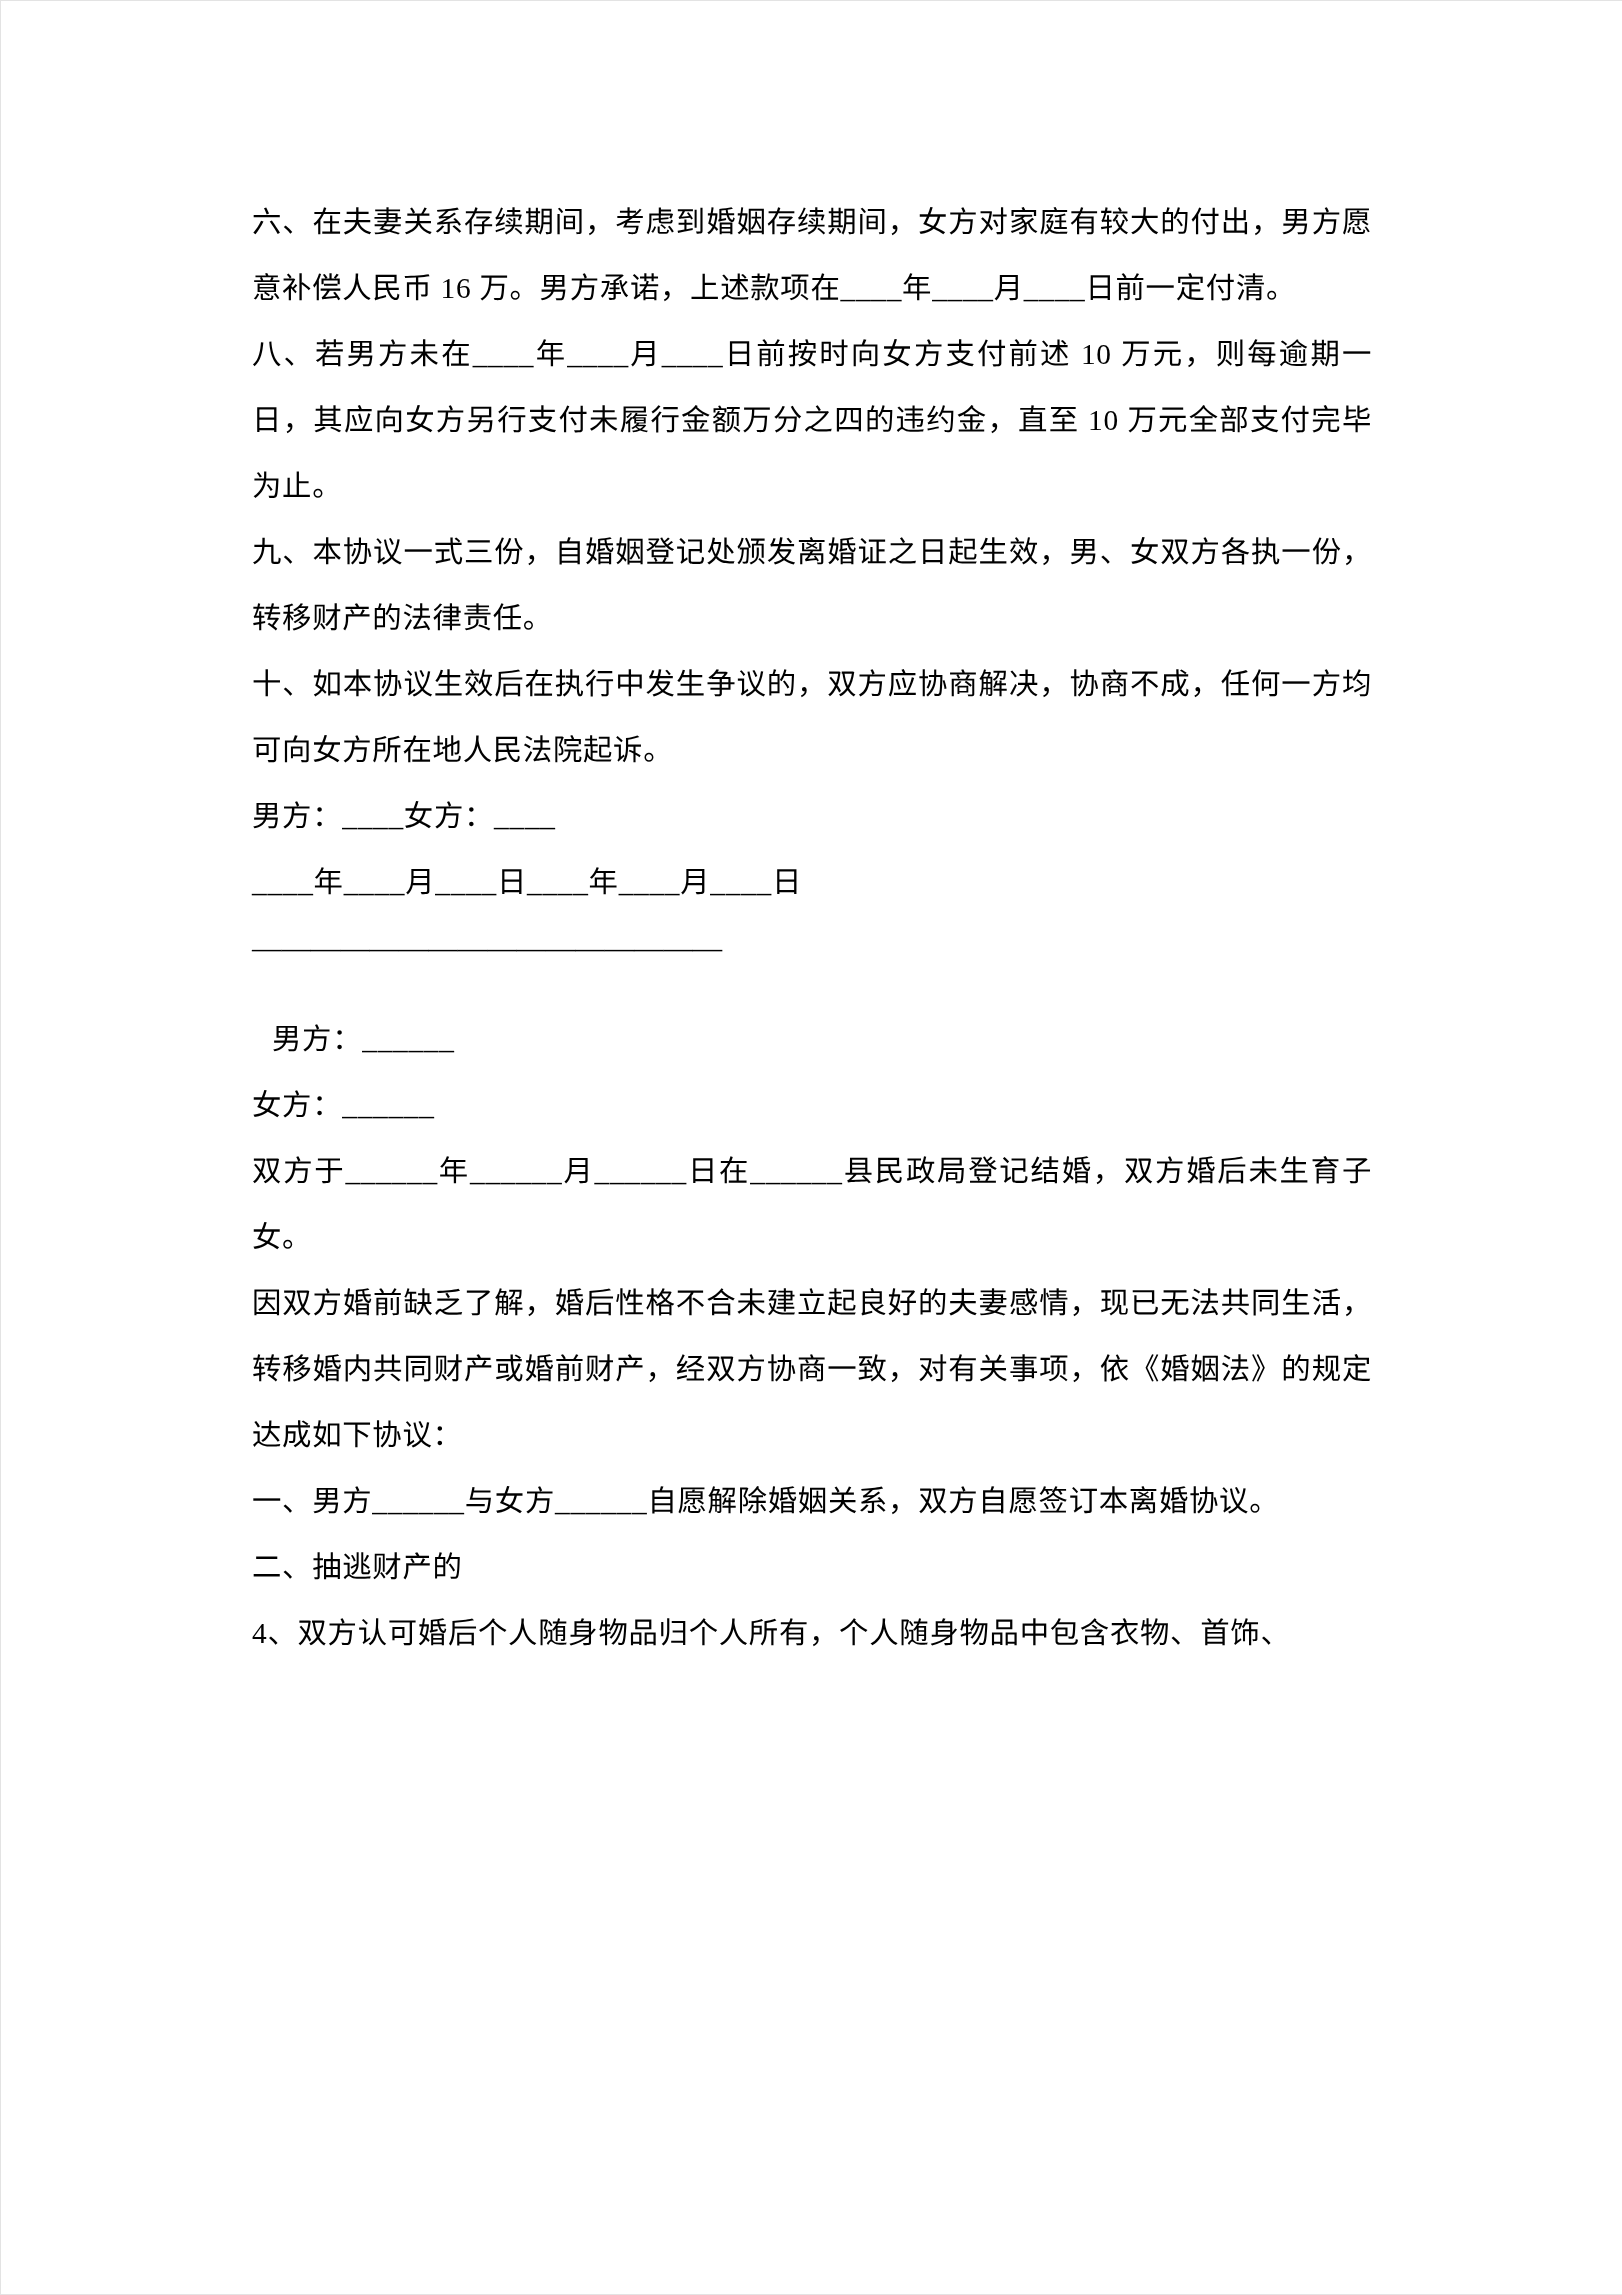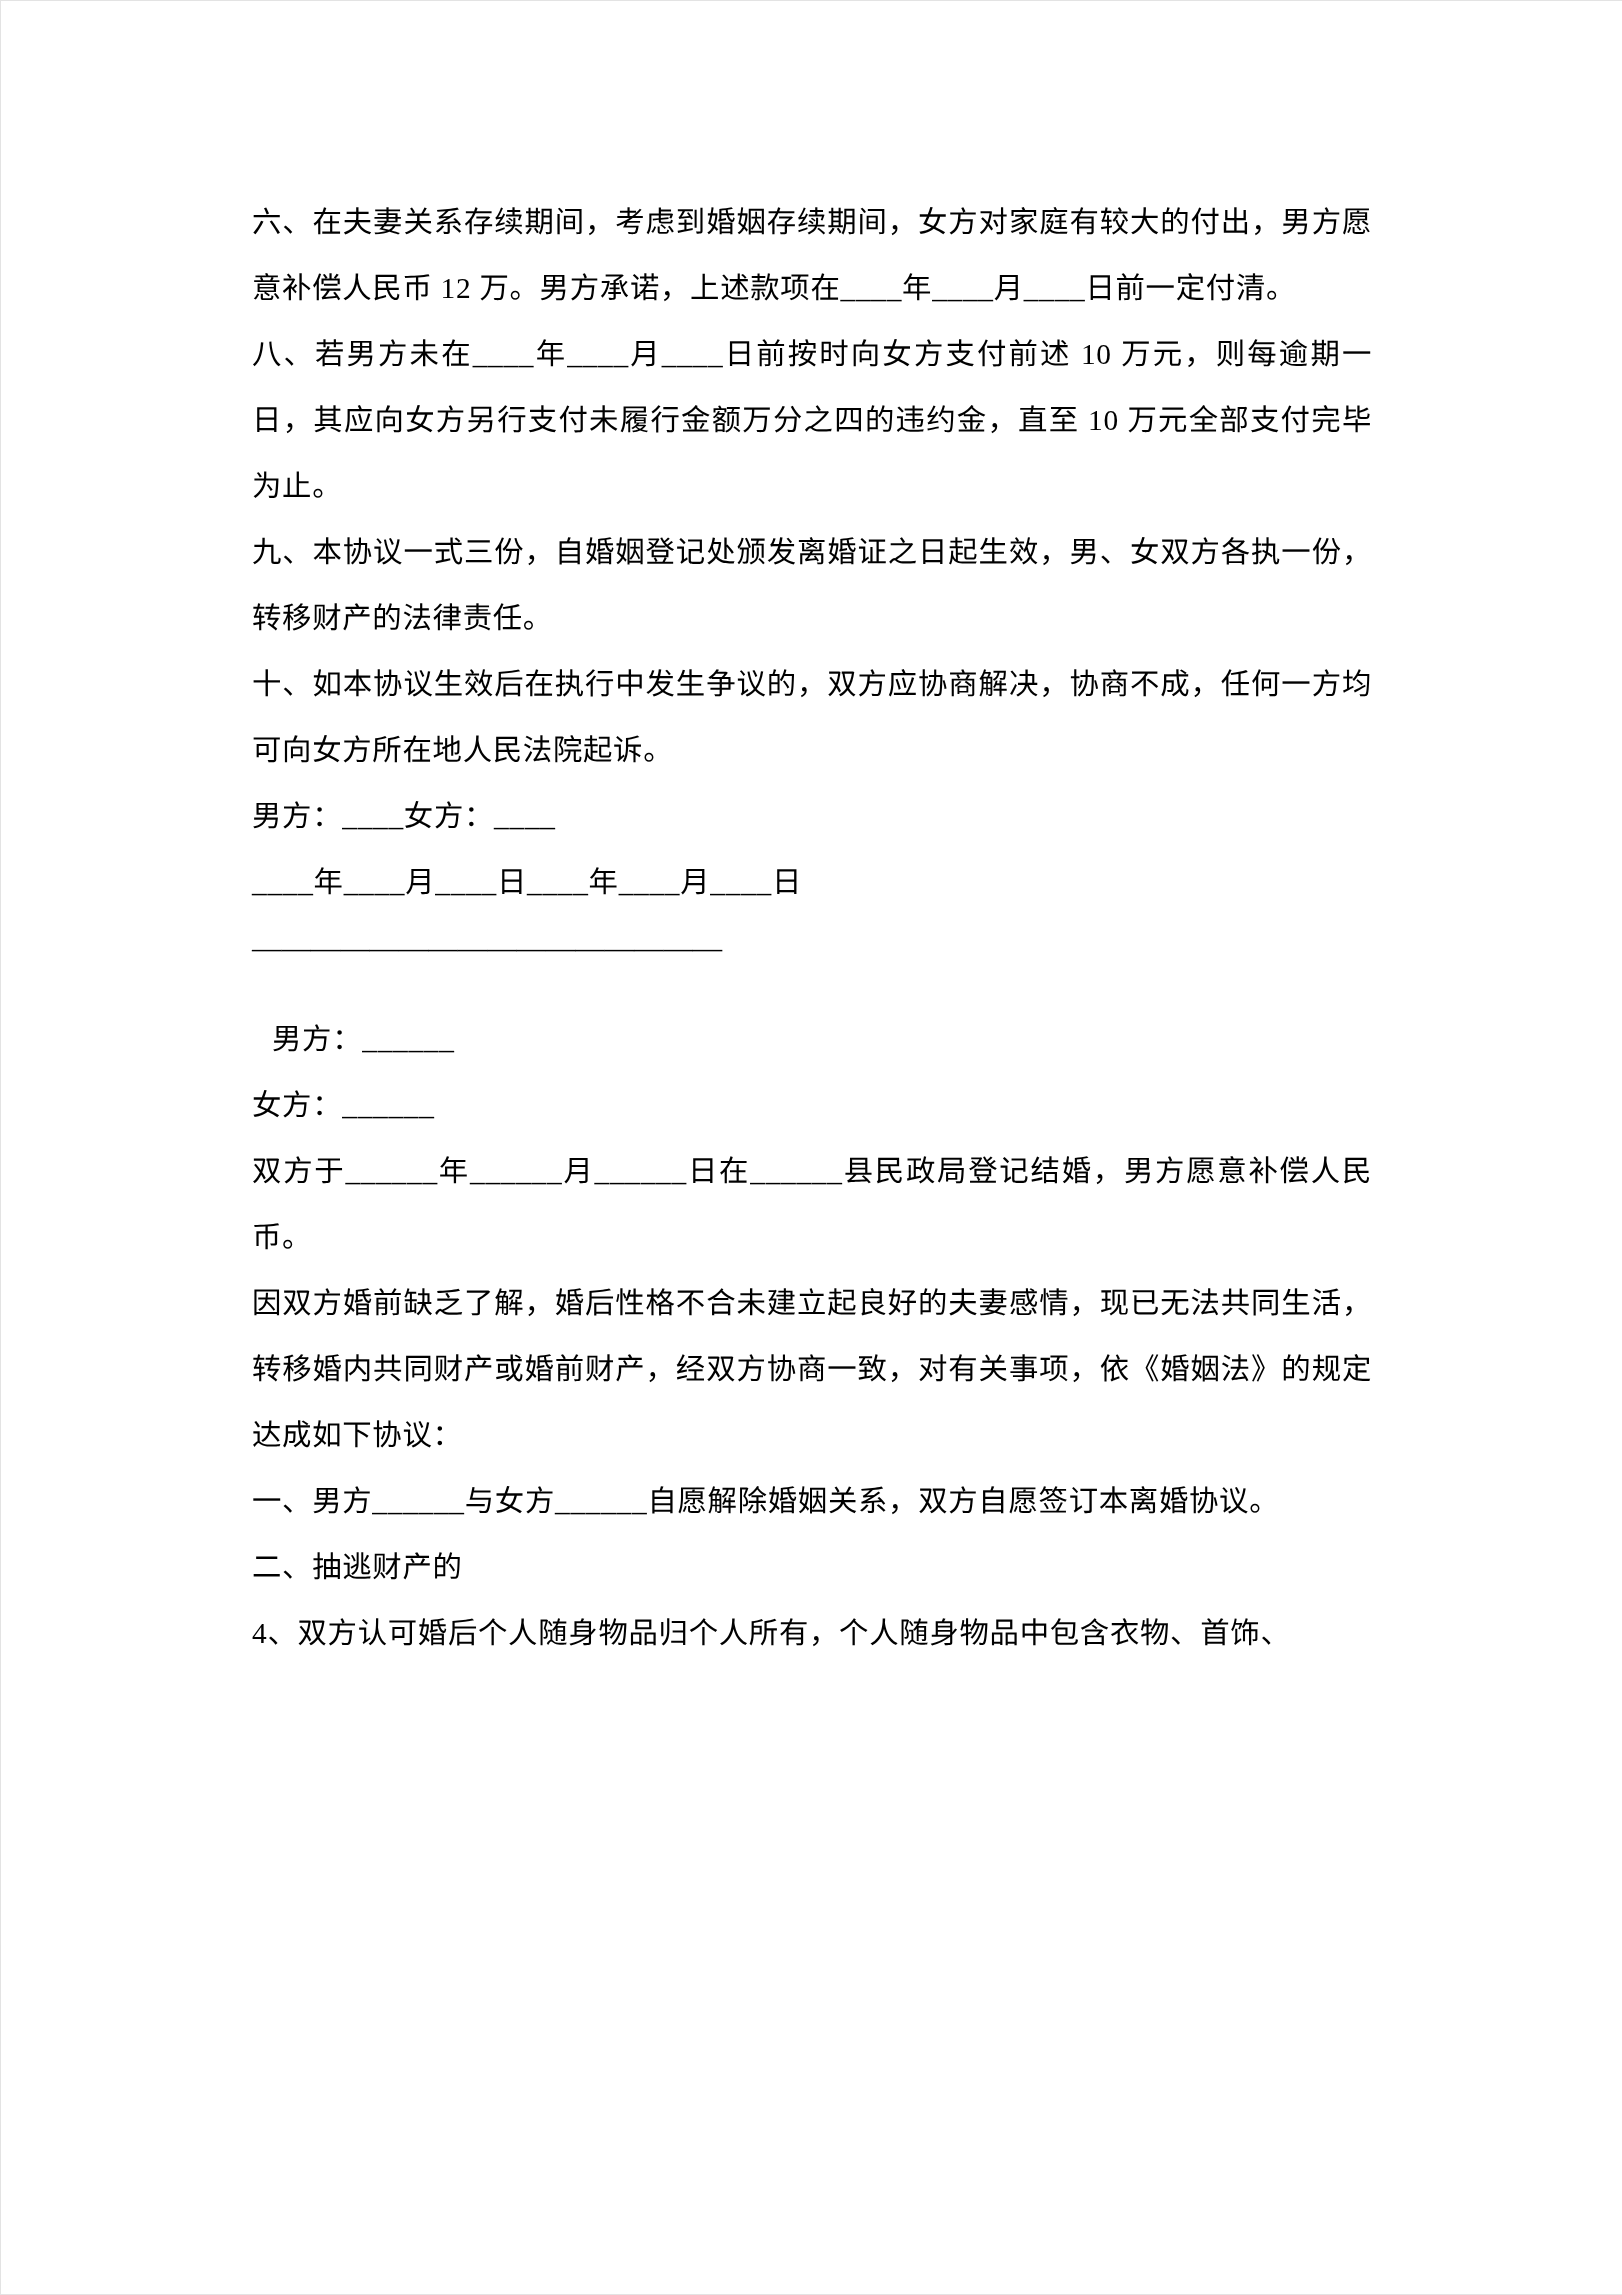--- a/index.html
+++ b/index.html
@@ -39,29 +39,29 @@
   .doc p.after-separator {
     margin-top: 25px;
     margin-left: 20px;
   }
 </style>
 </head>
 <body>
 
 <div class="page">
   <div class="doc">
-    <p>六、在夫妻关系存续期间，考虑到婚姻存续期间，女方对家庭有较大的付出，男方愿意补偿人民币 12 万。男方承诺，上述款项在____年____月____日前一定付清。</p>
+    <p>六、在夫妻关系存续期间，考虑到婚姻存续期间，女方对家庭有较大的付出，男方愿意补偿人民币 16 万。男方承诺，上述款项在____年____月____日前一定付清。</p>
     <p>八、若男方未在____年____月____日前按时向女方支付前述 10 万元，则每逾期一日，其应向女方另行支付未履行金额万分之四的违约金，直至 10 万元全部支付完毕为止。</p>
     <p>九、本协议一式三份，自婚姻登记处颁发离婚证之日起生效，男、女双方各执一份，转移财产的法律责任。</p>
     <p>十、如本协议生效后在执行中发生争议的，双方应协商解决，协商不成，任何一方均可向女方所在地人民法院起诉。</p>
     <p>男方：____女方：____</p>
     <p>____年____月____日____年____月____日</p>
     <p class="separator">————————————————</p>
     <p class="after-separator">男方：______</p>
     <p>女方：______</p>
-    <p>双方于______年______月______日在______县民政局登记结婚，男方愿意补偿人民币。</p>
+    <p>双方于______年______月______日在______县民政局登记结婚，双方婚后未生育子女。</p>
     <p>因双方婚前缺乏了解，婚后性格不合未建立起良好的夫妻感情，现已无法共同生活，转移婚内共同财产或婚前财产，经双方协商一致，对有关事项，依《婚姻法》的规定达成如下协议：</p>
     <p>一、男方______与女方______自愿解除婚姻关系，双方自愿签订本离婚协议。</p>
     <p>二、抽逃财产的</p>
     <p>4、双方认可婚后个人随身物品归个人所有，个人随身物品中包含衣物、首饰、</p>
   </div>
 </div>
 
 
 </body></html>

